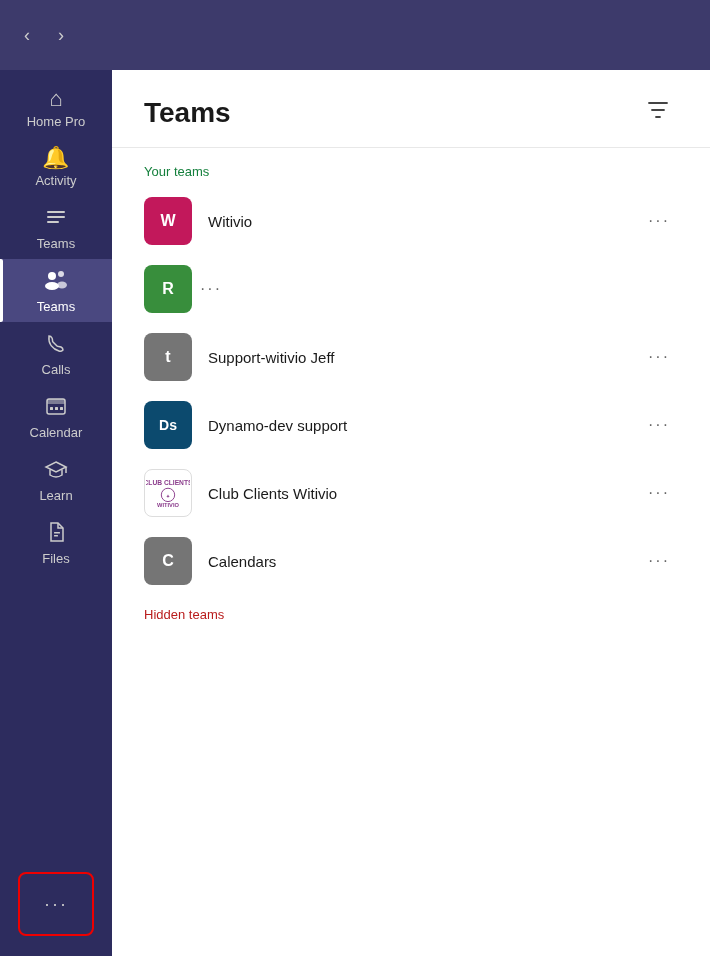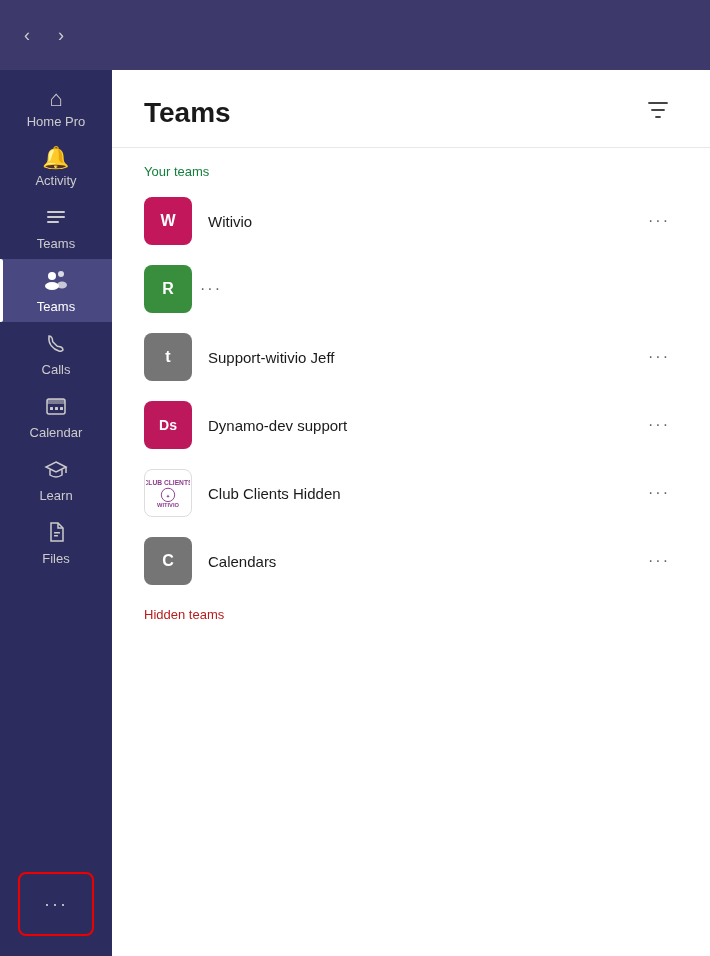--- a/index.html
+++ b/index.html
@@ -333,38 +333,38 @@
 
       <div class="team-item">
         <div class="team-avatar" style="background:#757575;">
           <span>t</span>
         </div>
         <span class="team-name">Support-witivio Jeff</span>
         <button class="team-more">···</button>
       </div>
 
       <div class="team-item">
-        <div class="team-avatar" style="background:#be185d;">
+        <div class="team-avatar" style="background:#0c4a6e;">
           <span style="font-size:14px;">Ds</span>
         </div>
         <span class="team-name">Dynamo-dev support</span>
         <button class="team-more">···</button>
       </div>
 
       <div class="team-item">
         <div class="team-avatar club-avatar" style="background:#fff; border:1px solid #ddd;">
           <svg width="44" height="44" viewBox="0 0 44 44" xmlns="http://www.w3.org/2000/svg">
             <rect width="44" height="44" fill="white"></rect>
             <text x="22" y="14" text-anchor="middle" font-size="7" fill="#8b3c8c" font-family="Arial" font-weight="bold">CLUB CLIENTS</text>
             <circle cx="22" cy="24" r="7" fill="none" stroke="#8b3c8c" stroke-width="1"></circle>
             <text x="22" y="27" text-anchor="middle" font-size="5" fill="#8b3c8c" font-family="Arial">✦</text>
             <text x="22" y="37" text-anchor="middle" font-size="6" fill="#8b3c8c" font-family="Arial" font-weight="bold">WITIVIO</text>
           </svg>
         </div>
-        <span class="team-name">Club Clients Hidden</span>
+        <span class="team-name">Club Clients Witivio</span>
         <button class="team-more">···</button>
       </div>
 
       <div class="team-item">
         <div class="team-avatar" style="background:#757575;">
           <span>C</span>
         </div>
         <span class="team-name">Calendars</span>
         <button class="team-more">···</button>
       </div>

